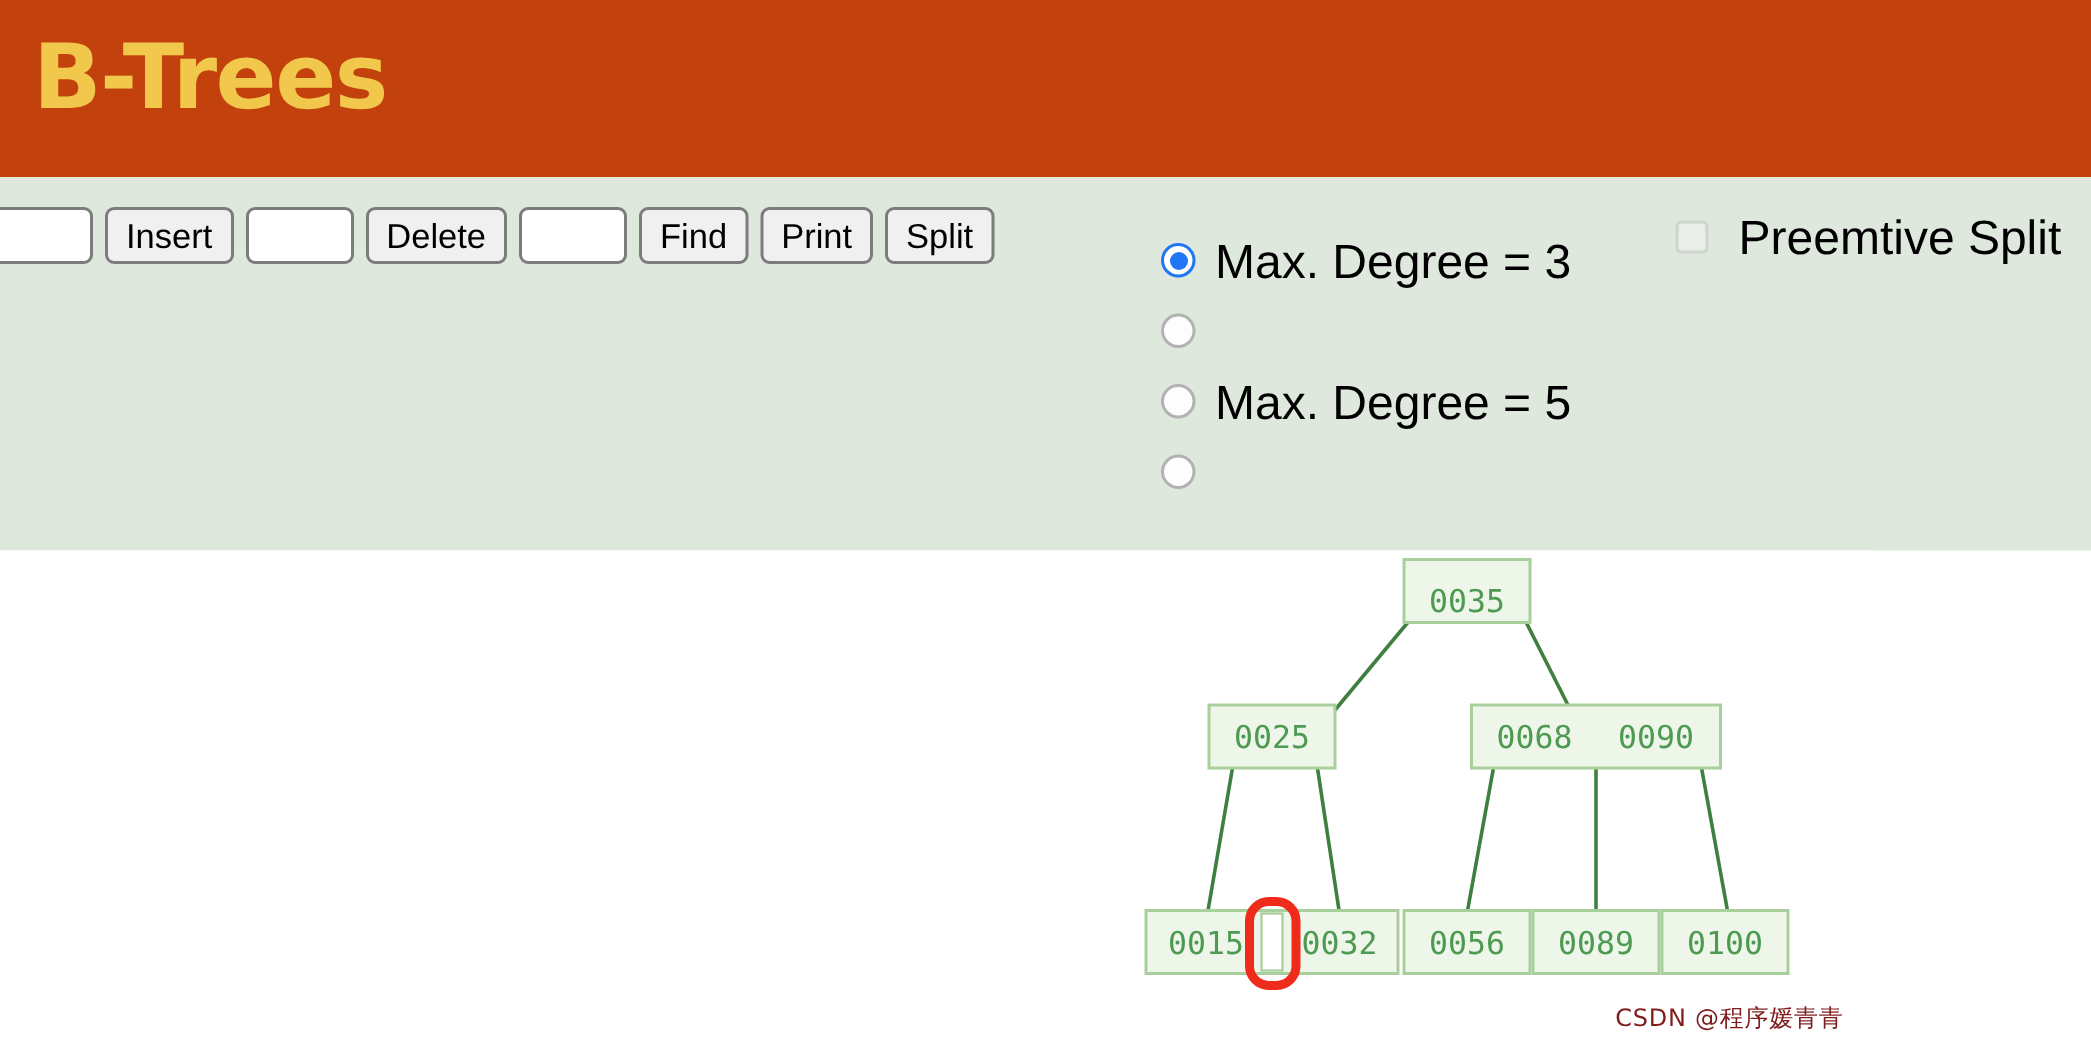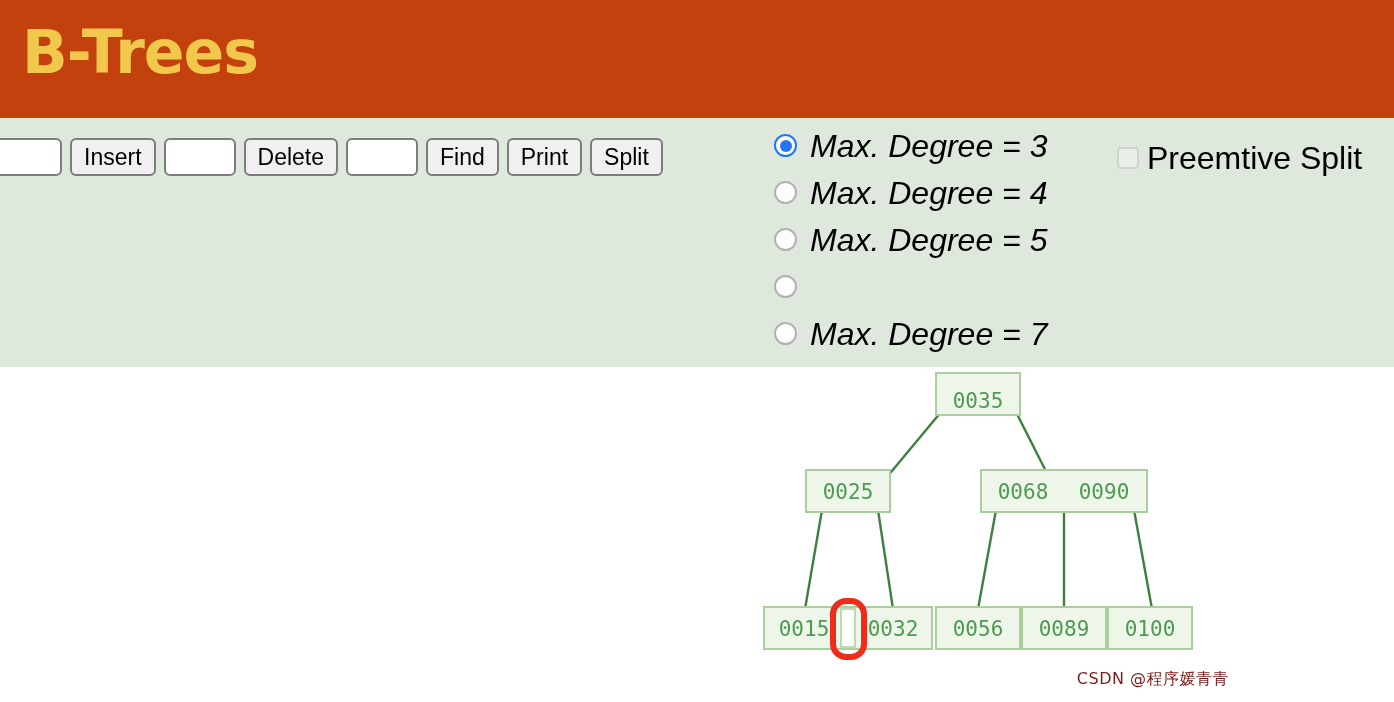--- a/index.html
+++ b/index.html
@@ -83,23 +83,22 @@
     padding: 0 12px;
     line-height: 34px;
     cursor: pointer;
     white-space: nowrap;
   }
 
   
   #degree-group {
     position: absolute;
     left: 774px;
-    top: 4px;
+    top: 32px;
     width: 340px;
-    font-style: italic;
   }
   .radio-row {
     display: flex;
     align-items: center;
     height: 47px;
   }
   .radio-mark {
     width: 23px;
     height: 23px;
     border-radius: 50%;
@@ -144,21 +143,21 @@
     width: 22px;
     height: 22px;
     box-sizing: border-box;
     border: 2px solid #cfd4ce;
     border-radius: 4px;
     background: #eaeee9;
     flex: 0 0 auto;
     cursor: pointer;
   }
   #preemptive-label {
-    margin-left: 8px;
+    margin-left: 20px;
     font-size: 32px;
     color: #000;
     font-family: "Liberation Sans", sans-serif;
     white-space: nowrap;
     line-height: 1;
   }
 
   
   #tree-canvas {
     position: absolute;
@@ -206,32 +205,27 @@
     <button class="btn">Split</button>
   </div>
 
   <div id="degree-group">
     <div class="radio-row">
       <span class="radio-mark checked"></span>
       <span class="radio-label">Max. Degree = 3</span>
     </div>
     <div class="radio-row">
       <span class="radio-mark"></span>
-      <span class="radio-label">Max. Degree = 4</span>
     </div>
     <div class="radio-row">
       <span class="radio-mark"></span>
       <span class="radio-label">Max. Degree = 5</span>
     </div>
     <div class="radio-row">
       <span class="radio-mark"></span>
-    </div>
-    <div class="radio-row">
-      <span class="radio-mark"></span>
-      <span class="radio-label">Max. Degree = 7</span>
     </div>
   </div>
 
   <div id="preemptive-wrap">
     <span class="check-mark"></span>
     <span id="preemptive-label">Preemtive Split</span>
   </div>
 
 </div>
 

